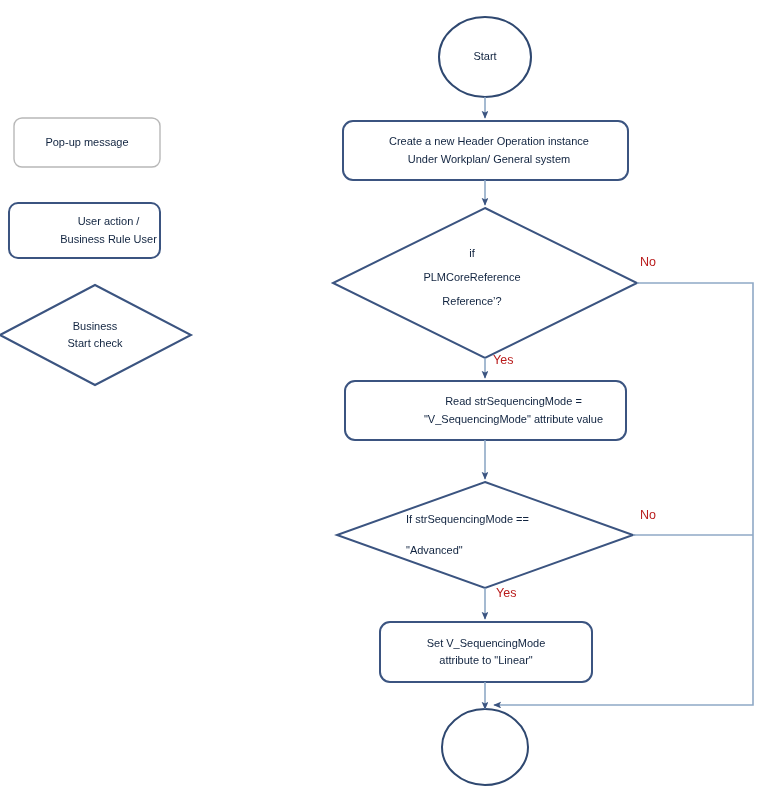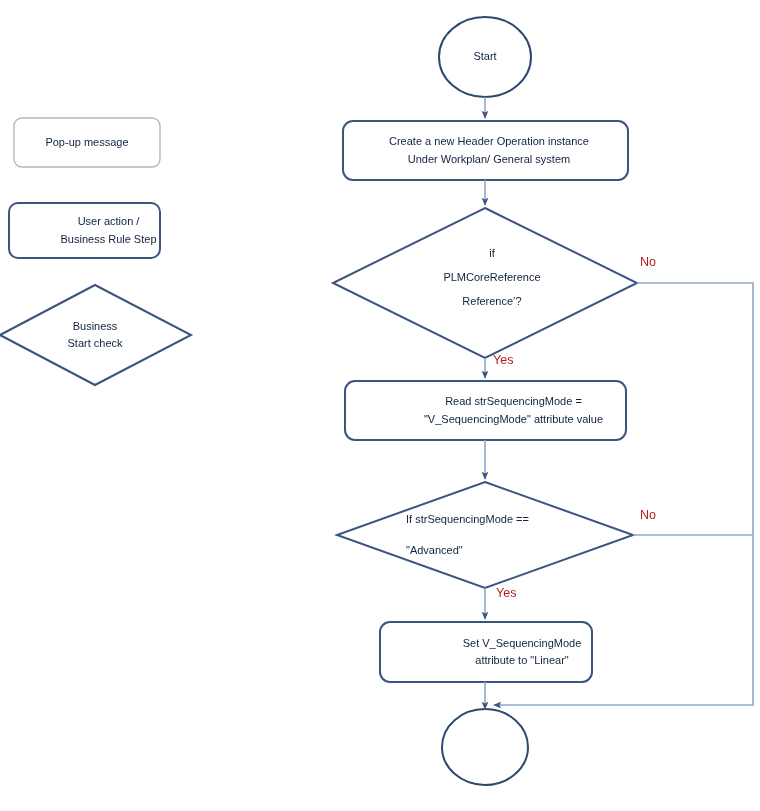--- a/index.html
+++ b/index.html
@@ -103,54 +103,54 @@
 
     <path d="M633,535 L753,535" fill="none" stroke="#8fa9c6" stroke-width="1.6"></path>
   </svg>
 
   <div class="node-text" style="left:14px; top:118px; width:146px; height:49px;">
     <span>Pop-up message</span>
   </div>
 
   <div class="node-text" style="left:9px; top:203px; width:151px; height:55px;margin-left:24px;">
     <span>User action /</span>
-    <span>Business Rule Step</span>
+    <span>Business Rule User</span>
   </div>
 
   <div class="node-text" style="left:30px; top:307px; width:130px; height:56px;">
     <span>Business</span>
     <span>Start check</span>
   </div>
 
   <div class="node-text" style="left:439px; top:17px; width:92px; height:80px;">
     <span>Start</span>
   </div>
 
   <div class="node-text" style="left:343px; top:121px; width:292px; height:59px;">
     <span>Create a new Header Operation instance</span>
     <span>Under Workplan/ General system</span>
   </div>
 
-  <div class="node-text" style="left:342px; top:213px; width:300px; height:128px; line-height:2.2;">
+  <div class="node-text" style="left:322px; top:213px; width:300px; height:128px; line-height:2.2;">
     <span>if</span>
     <span>PLMCoreReference</span>
     <span>Reference’?</span>
   </div>
 
   <div class="node-text" style="left:345px; top:381px; width:281px; height:59px;margin-left:28px;">
     <span>Read strSequencingMode =</span>
     <span>"V_SequencingMode" attribute value</span>
   </div>
 
   <div class="node-text left-align" style="left:406px; top:512px; width:220px; height:46px;">
     <span>If strSequencingMode ==</span>
     <span>"Advanced"</span>
   </div>
 
-  <div class="node-text" style="left:380px; top:622px; width:212px; height:60px;padding-left:36px;">
+  <div class="node-text" style="left:380px; top:622px; width:212px; height:60px;">
     <span>Set V_SequencingMode</span>
     <span>attribute to "Linear"</span>
   </div>
 
 
   <div class="edge-label" style="left:640px; top:255px;">No</div>
 
   <div class="edge-label" style="left:493px; top:353px;">Yes</div>
 
   <div class="edge-label" style="left:640px; top:508px;">No</div>

